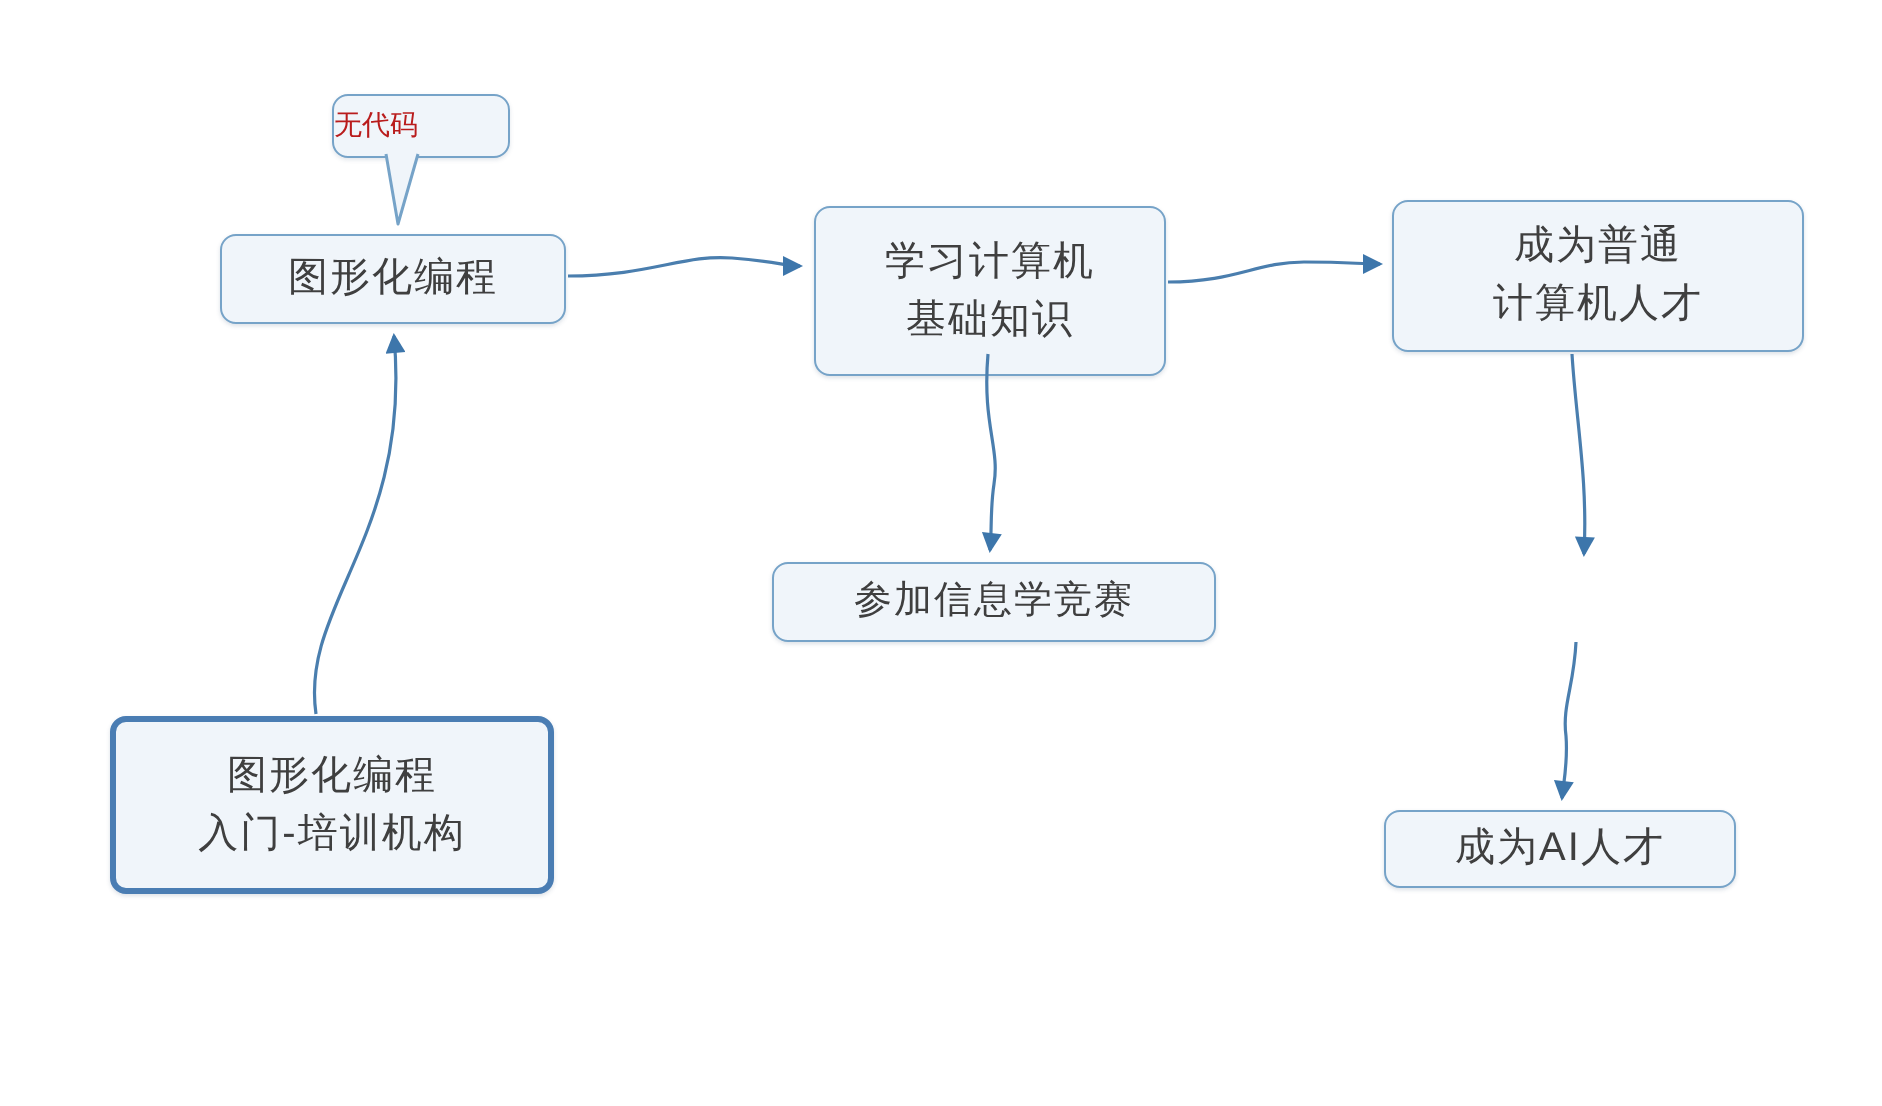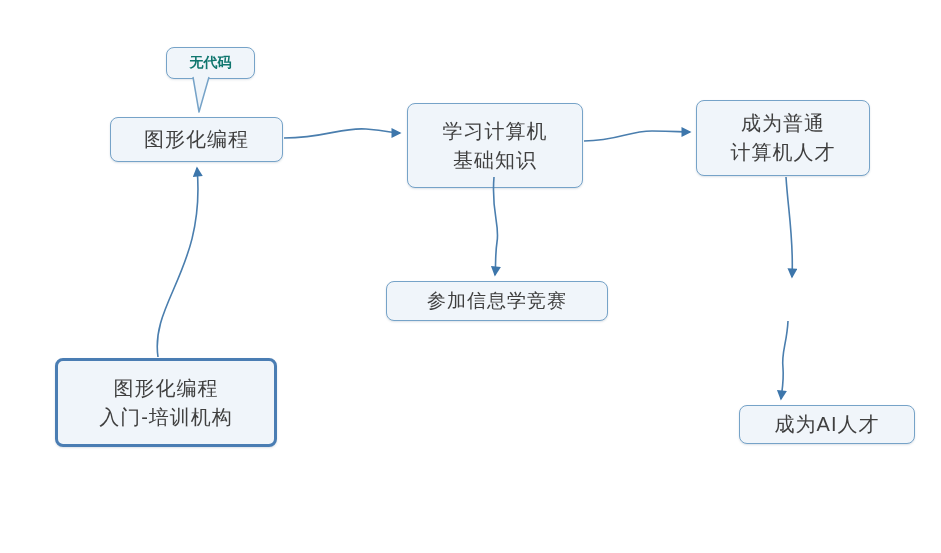--- a/index.html
+++ b/index.html
@@ -38,32 +38,31 @@
     border-radius: 8px;
   }
   .callout {
     position: absolute;
     box-sizing: border-box;
     background: #f0f5fa;
     border: 1.5px solid #76a3c8;
     border-radius: 8px;
     display: flex;
     align-items: center;
-    justify-content: center;
-    color: #0f766e;
+    justify-content: flex-start;
+    color: #b91c1c;
     box-shadow: 0 1px 2px rgba(60, 90, 120, 0.15);
-    font-weight: bold;
   }
   
   #node-graphical        { left:110px; top:117px; width:173px; height:45px; font-size:20px; }
   #node-learn-cs         { left:407px; top:103px; width:176px; height:85px; font-size:20px; }
-  #node-ordinary         { left:696px; top:100px; width:174px; height:76px; font-size:20px; }
+  #node-ordinary         { left:696px; top:100px; width:206px; height:76px; font-size:20px; }
   #node-competition      { left:386px; top:281px; width:222px; height:40px; font-size:19px; }
   #node-learn-ai         { left:678px; top:283px; width:224px; height:37px; font-size:19px; }
-  #node-ai-talent        { left:692px; top:405px; width:176px; height:39px; font-size:20px;margin-left:47px; }
+  #node-ai-talent        { left:692px; top:405px; width:176px; height:39px; font-size:20px; }
   #node-training         { left:55px;  top:358px; width:222px; height:89px; font-size:20px; }
   #callout-nocode        { left:166px; top:47px;  width:89px;  height:32px; font-size:14px; }
 
   svg.connector-layer {
     position: absolute;
     left: 0; top: 0;
     width: 941px;
     height: 553px;
     pointer-events: none;
   }

